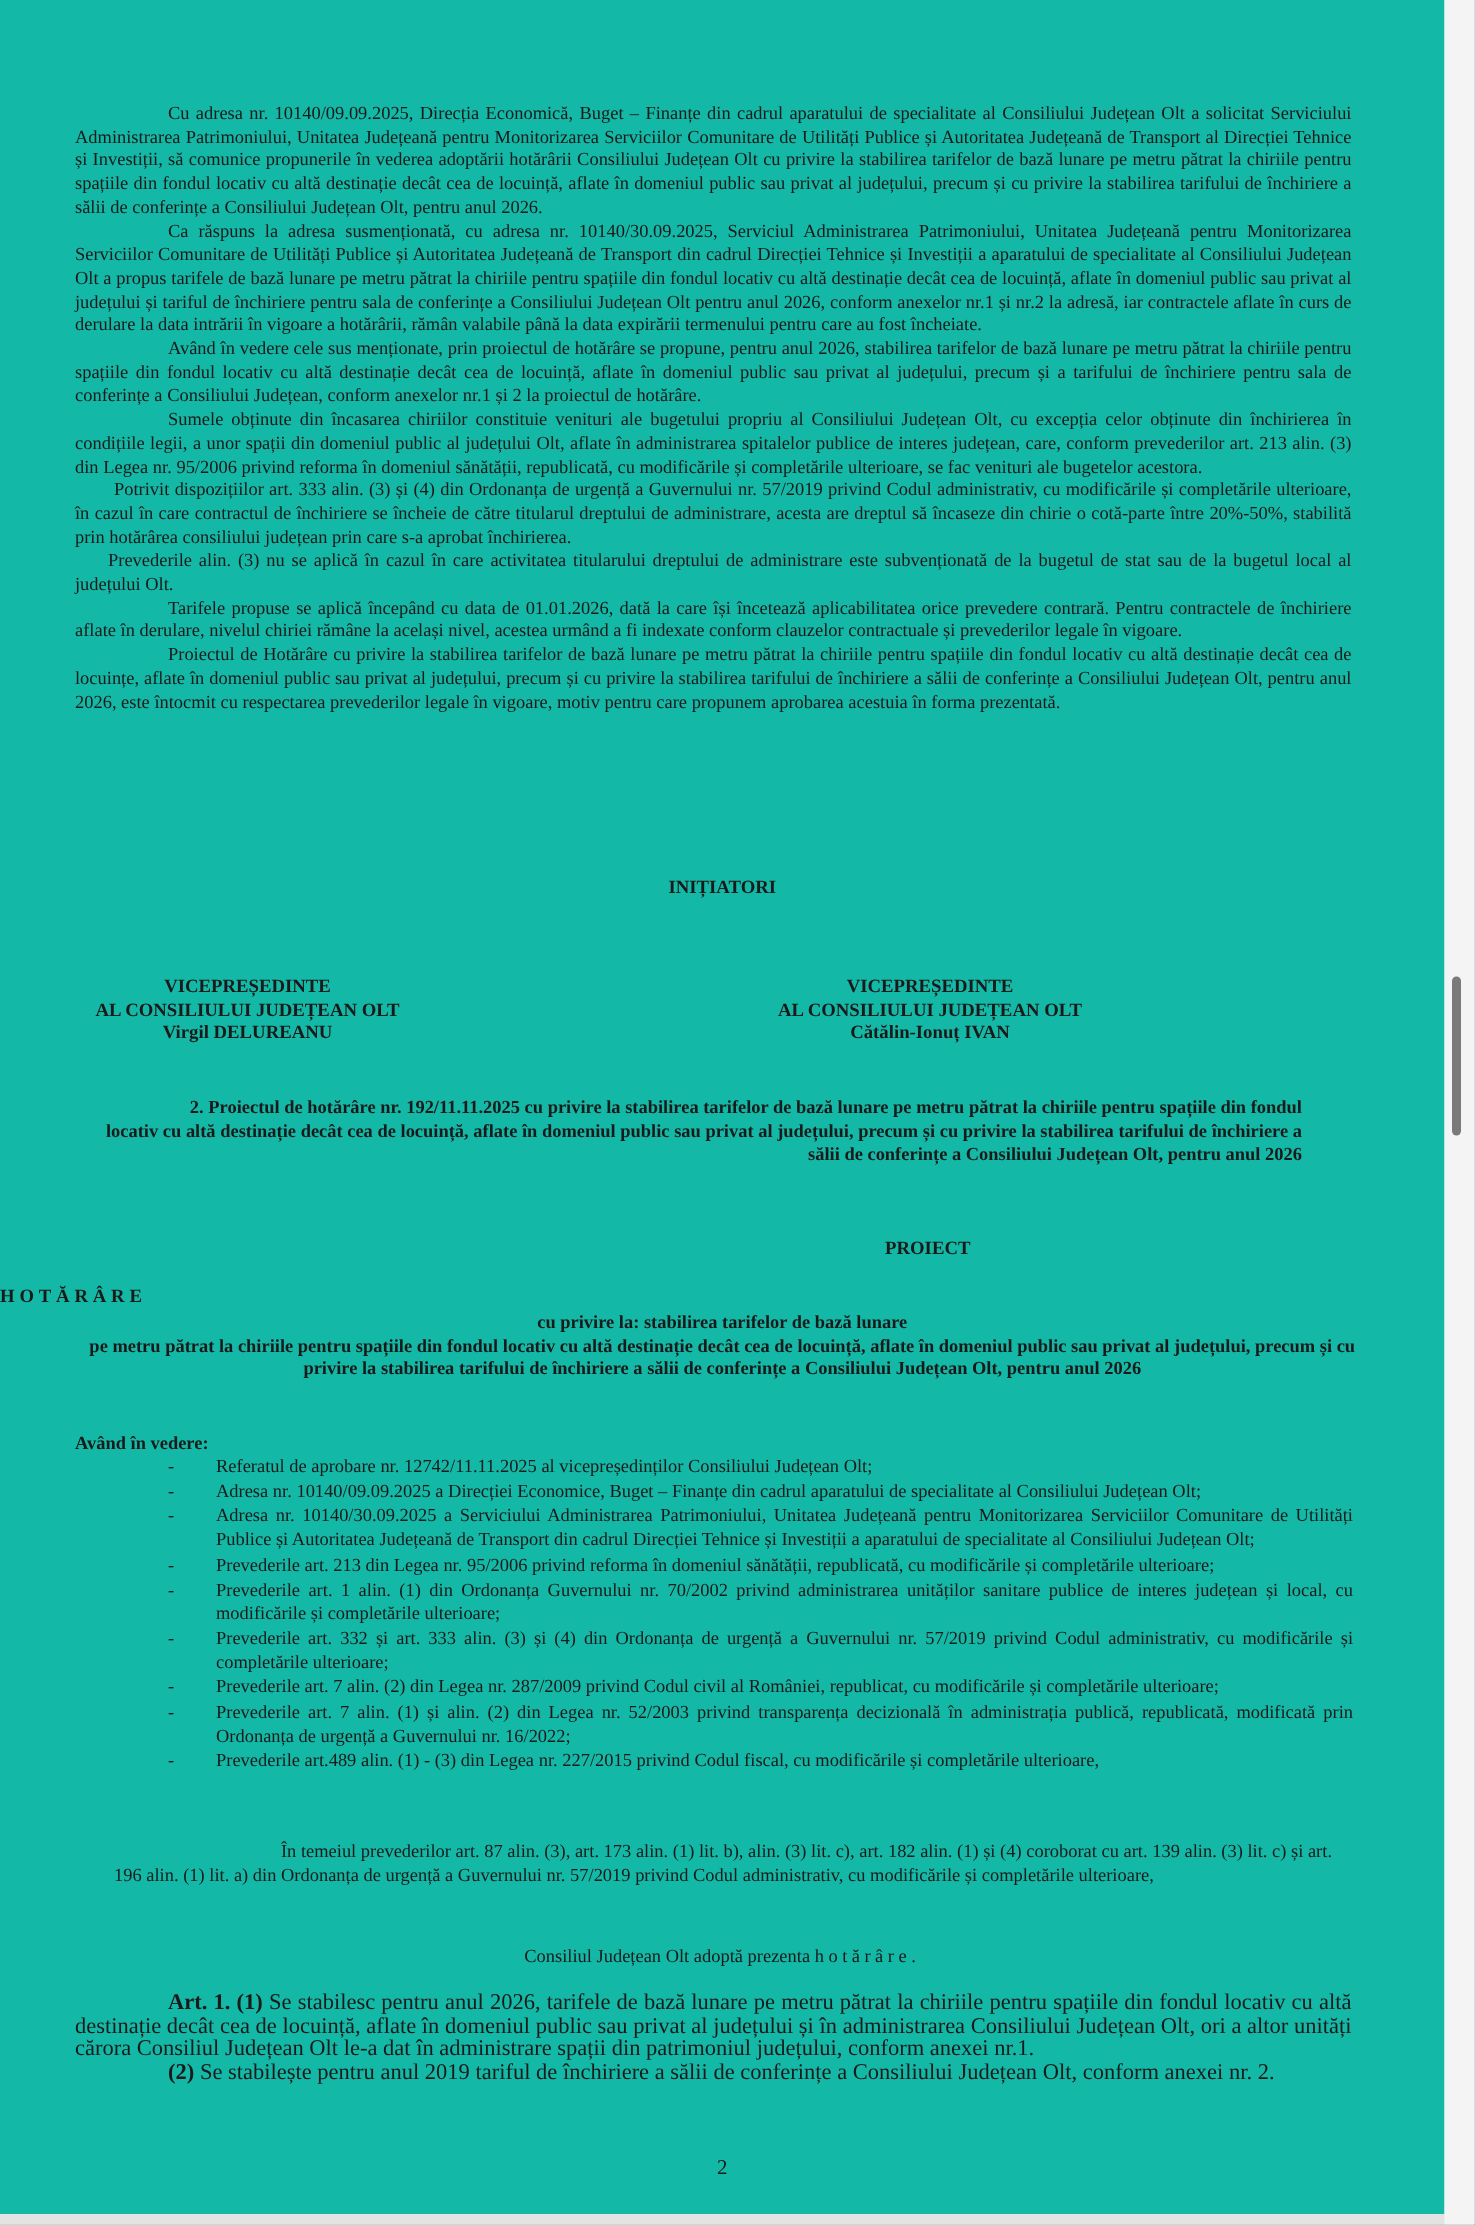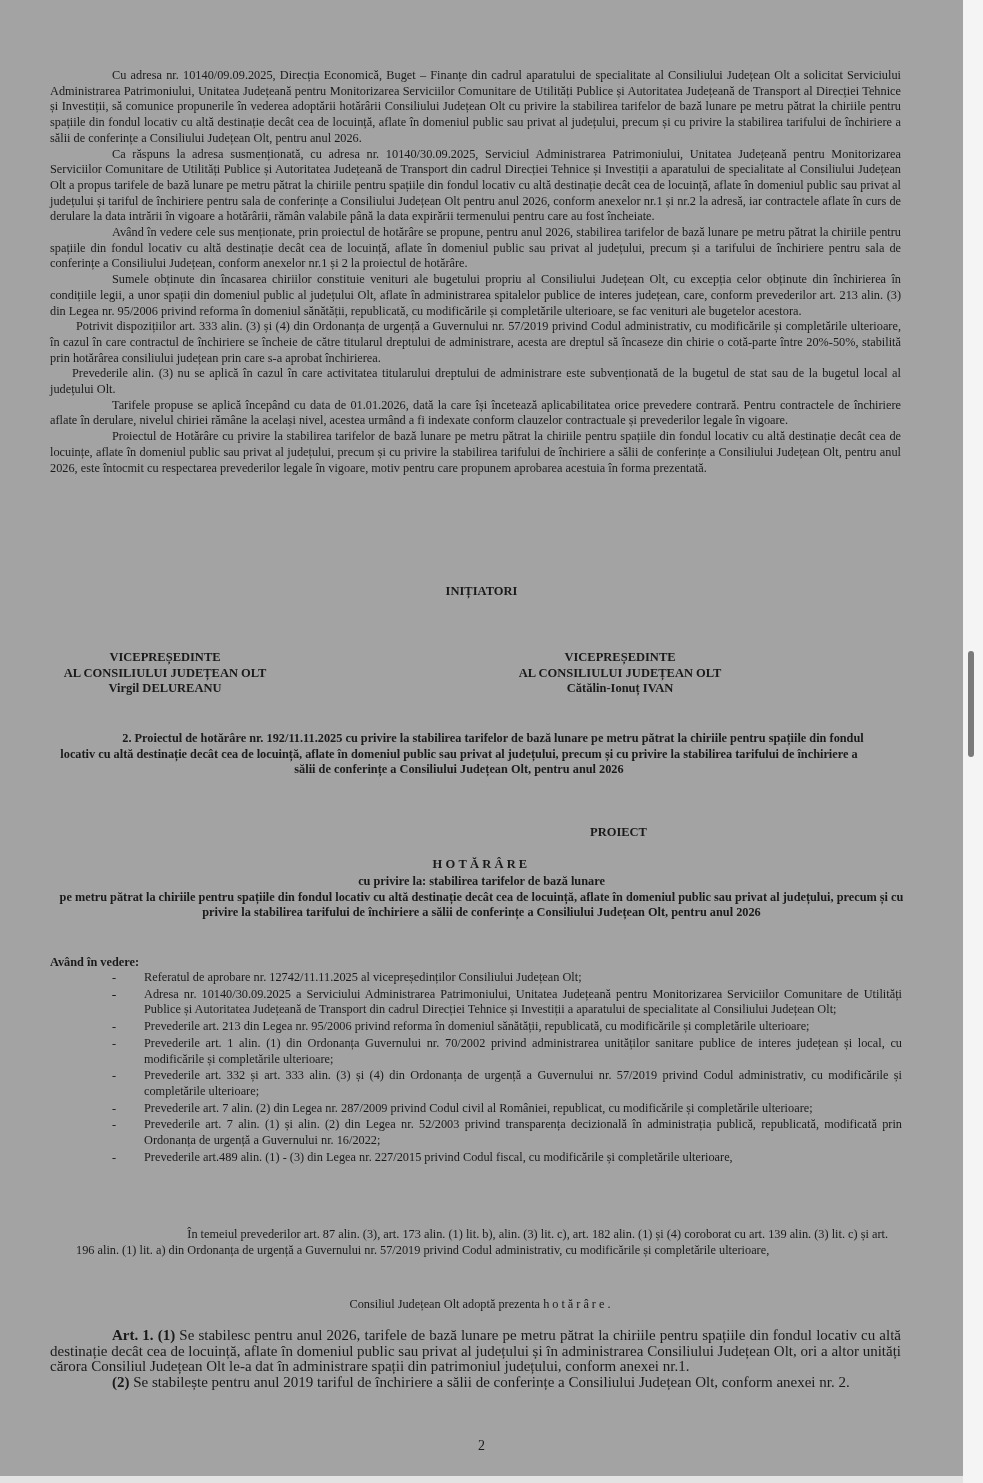--- a/index.html
+++ b/index.html
@@ -4,21 +4,21 @@
 <style>
   html, body { margin: 0; padding: 0; }
   body {
     width: 983px; height: 1483px; overflow: hidden; position: relative;
     background: #ffffff;
     font-family: "Liberation Serif", "DejaVu Serif", serif;
     color: #1a1a1a;
   }
   .page {
     position: absolute; left: 0; top: 0; width: 963px; height: 1476px;
-    background: #a3a3a3;
+    background: #14b8a6;
   }
   .right-strip {
     position: absolute; left: 963px; top: 0; width: 20px; height: 1483px;
     background: #f4f4f4;
   }
   .bottom-strip {
     position: absolute; left: 0; top: 1476px; width: 963px; height: 7px;
     background: #e3e3e3;
   }
   .scroll-thumb {
@@ -37,26 +37,26 @@
   .abs { position: absolute; }
   .initiatori {
     left: 0; width: 963px; top: 584px; text-align: center;
     font-weight: bold; font-size: 12.5px;
   }
   .signer { font-weight: bold; font-size: 12.5px; line-height: 15.5px; text-align: center; }
   .signer-left { left: 40px; width: 250px; top: 650px; }
   .signer-right { left: 460px; width: 320px; top: 650px; }
   .section2 {
     left: 50px; width: 818px; top: 731px; font-weight: bold;
-    font-size: 12.3px; line-height: 15.7px; text-align: center;
+    font-size: 12.3px; line-height: 15.7px; text-align: right;
   }
   .section2 .first { text-indent: 68px; }
   .proiect { left: 590px; top: 825px; font-weight: bold; font-size: 12.5px; }
   .hotarare-title {
-    left: 0; width: 963px; top: 857px; text-align: center;
+    left: 0; width: 963px; top: 857px; 
     font-weight: bold; font-size: 12.5px; letter-spacing: 3.2px;
   }
   .hotarare-sub {
     left: 50px; width: 863px; top: 874px; text-align: center;
     font-weight: bold; font-size: 12.3px; line-height: 15.5px;
   }
   .avand {
     left: 50px; top: 955px; font-weight: bold; font-size: 12.3px;
   }
   .list {
@@ -125,21 +125,21 @@
 
   <div class="abs hotarare-sub">
     <div>cu privire la: stabilirea tarifelor de bază lunare</div>
     <div>pe metru pătrat la chiriile  pentru  spațiile din fondul locativ cu altă destinație decât cea de locuință, aflate în domeniul public sau privat al județului, precum și cu privire la stabilirea tarifului de închiriere a sălii de conferințe a Consiliului Județean Olt, pentru anul 2026</div>
   </div>
 
   <div class="abs avand">Având în vedere:</div>
 
   <div class="abs list">
     <div class="item"><span class="dash">-</span><span>Referatul de aprobare nr. 12742/11.11.2025 al vicepreședinților Consiliului Județean Olt;</span></div>
-    <div class="item"><span class="dash">-</span></div>
+    <div class="item"><span class="dash">-</span><span>Adresa nr. 10140/09.09.2025 a Direcției Economice, Buget – Finanțe din cadrul aparatului de specialitate al Consiliului Județean Olt;</span></div>
     <div class="item"><span class="dash">-</span><span>Adresa nr. 10140/30.09.2025 a Serviciului Administrarea Patrimoniului, Unitatea Județeană pentru Monitorizarea Serviciilor Comunitare de Utilități Publice și Autoritatea Județeană de Transport din cadrul Direcției Tehnice și Investiții a aparatului de specialitate al Consiliului Județean Olt;</span></div>
     <div class="item"><span class="dash">-</span><span>Prevederile art. 213 din Legea nr. 95/2006 privind reforma în domeniul sănătății, republicată, cu modificările și completările ulterioare;</span></div>
     <div class="item"><span class="dash">-</span><span>Prevederile art. 1 alin. (1) din Ordonanța Guvernului nr. 70/2002 privind administrarea unităților sanitare publice de interes județean și local, cu modificările și completările ulterioare;</span></div>
     <div class="item"><span class="dash">-</span><span>Prevederile art. 332 și art. 333 alin. (3) și (4) din Ordonanța de urgență a Guvernului nr. 57/2019 privind Codul administrativ, cu modificările și completările ulterioare;</span></div>
     <div class="item"><span class="dash">-</span><span>Prevederile art. 7 alin. (2) din Legea nr. 287/2009 privind Codul civil al României, republicat, cu modificările și completările ulterioare;</span></div>
     <div class="item"><span class="dash">-</span><span>Prevederile art. 7 alin. (1) și alin. (2) din Legea nr. 52/2003 privind transparența decizională în administrația publică, republicată, modificată prin Ordonanța de urgență a Guvernului nr. 16/2022;</span></div>
     <div class="item"><span class="dash">-</span><span>Prevederile art.489 alin. (1) - (3)  din Legea nr. 227/2015 privind Codul fiscal, cu modificările și completările ulterioare,</span></div>
   </div>
 
   <div class="abs temei">

